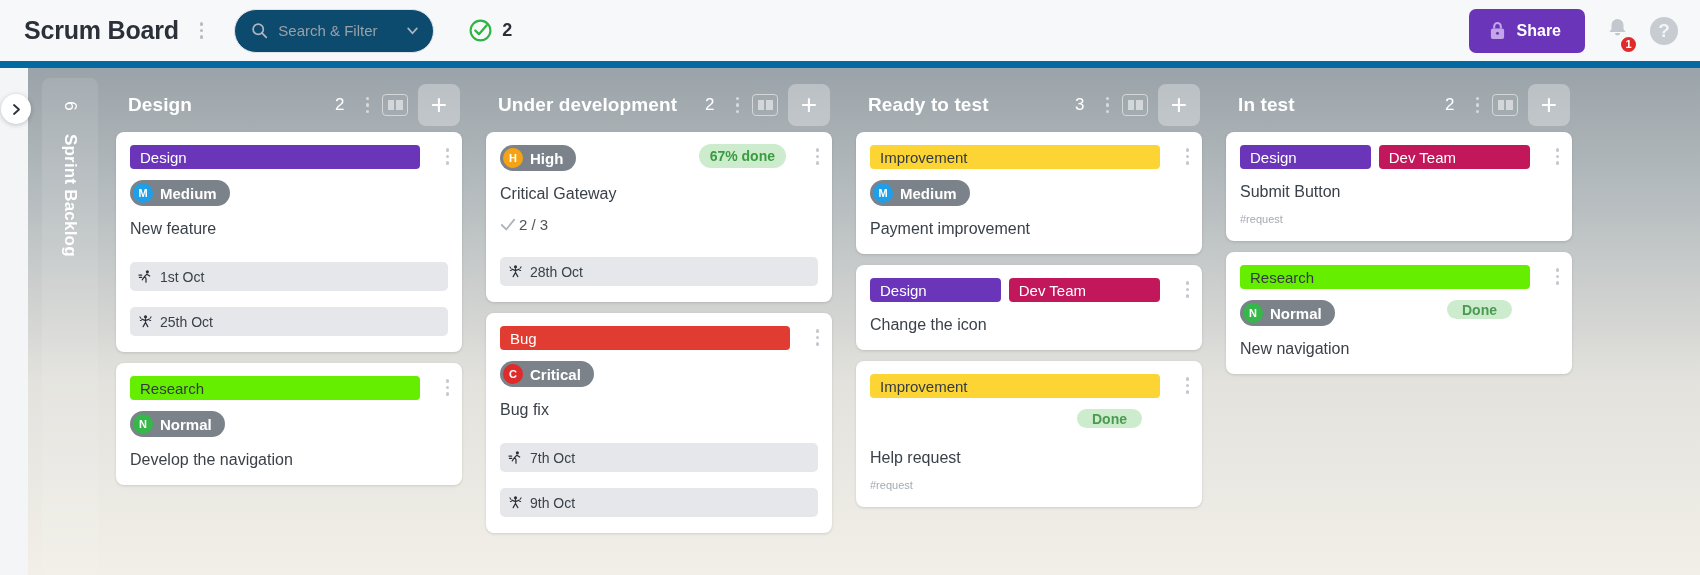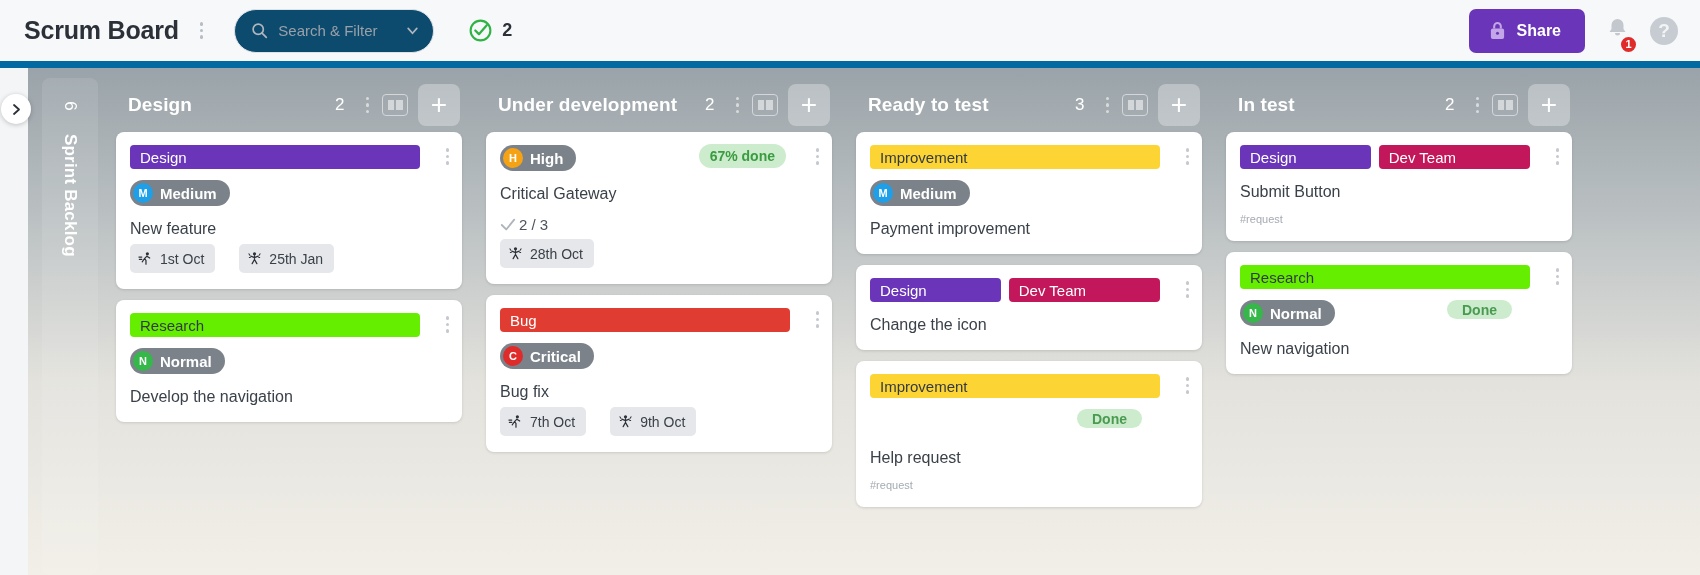--- a/index.html
+++ b/index.html
@@ -246,21 +246,21 @@
     display: inline-flex; align-items: center; text-align: center;
   }
   .done-right { position: absolute; right: 46px; }
 
   .subtask {
     display: flex; align-items: center; gap: 3px;
     margin-top: 13px;
     font-size: 15px; color: #4d545b; text-align: right;
   }
 
-  .date-row { display: flex; gap: 24px; margin-top: 6px; }
+  .date-row { display: flex; gap: 16px; margin-top: 24px; flex-direction: column; }
   .date-chip {
     display: inline-flex; align-items: center; gap: 7px;
     background: #e5e7ea;
     border-radius: 5px;
     height: 29px; padding: 0 11px 0 8px;
     font-size: 14px; color: #3a4149;
   }
 </style>
 </head>
 <body>
@@ -371,21 +371,21 @@
               <path d="M9.5 5.5 L7 8 l1.5 2 v4 M9.5 5.5 l3 2 M7 8 l-2.5 3.5 M1 6.5 h3 M1.5 9 h2.5" stroke="#2c3038" stroke-width="1.3" fill="none" stroke-linecap="round"></path>
             </svg>
             <span>1st Oct</span>
           </span>
           <span class="date-chip">
             <svg width="15" height="15" viewBox="0 0 16 16">
               <circle cx="8" cy="3" r="1.7" fill="#2c3038"></circle>
               <path d="M8 5 v4 M8 9 l-2.5 4.5 M8 9 l2.5 4.5 M4 5.5 l4 1.5 l4 -1.5" stroke="#2c3038" stroke-width="1.3" fill="none" stroke-linecap="round"></path>
               <path d="M2 3 l1 1.5 M14 3 l-1 1.5 M2.5 7 h1 M12.5 7 h1" stroke="#2c3038" stroke-width="1.1" stroke-linecap="round"></path>
             </svg>
-            <span>25th Jan</span>
+            <span>25th Oct</span>
           </span>
         </div>
       </div>
 
       <div class="card">
         <div class="kebab card-kebab">
             <i></i>
             <i></i>
             <i></i>
           </div>

